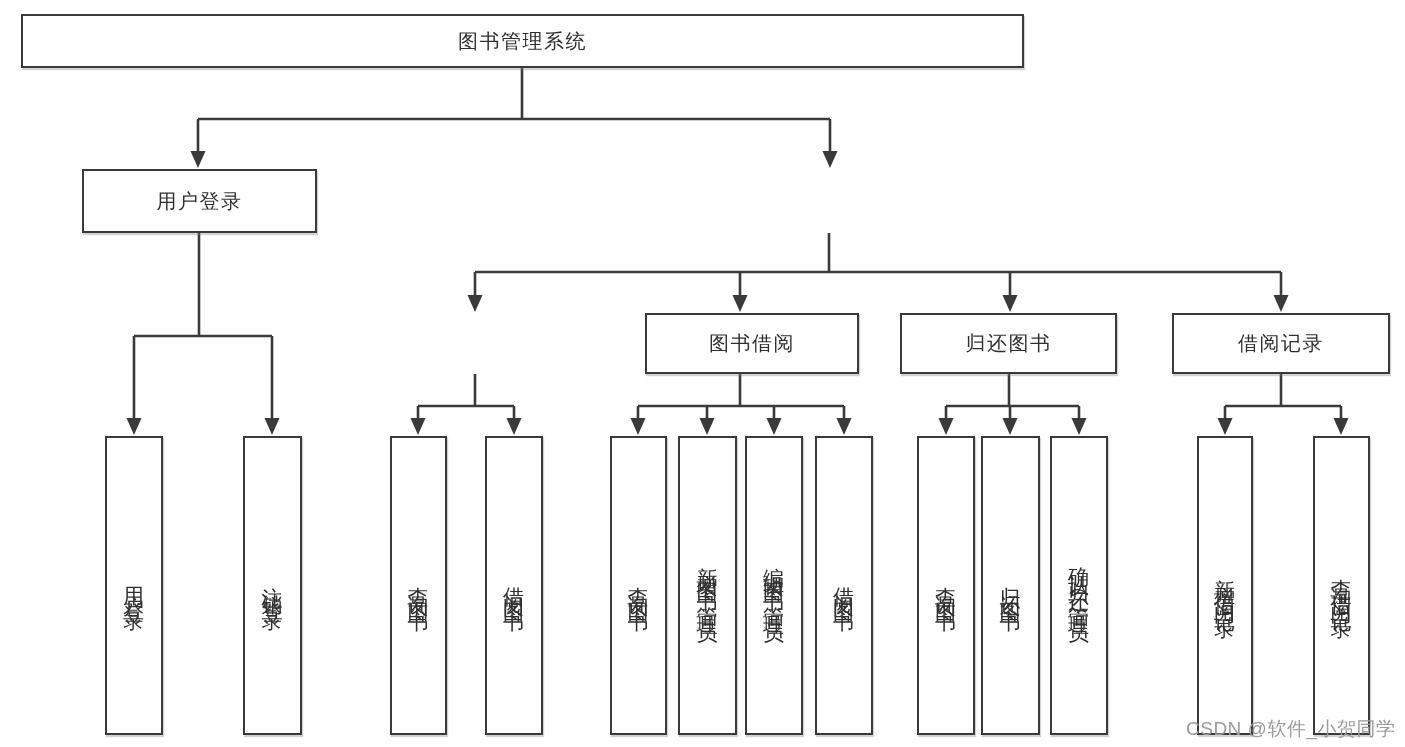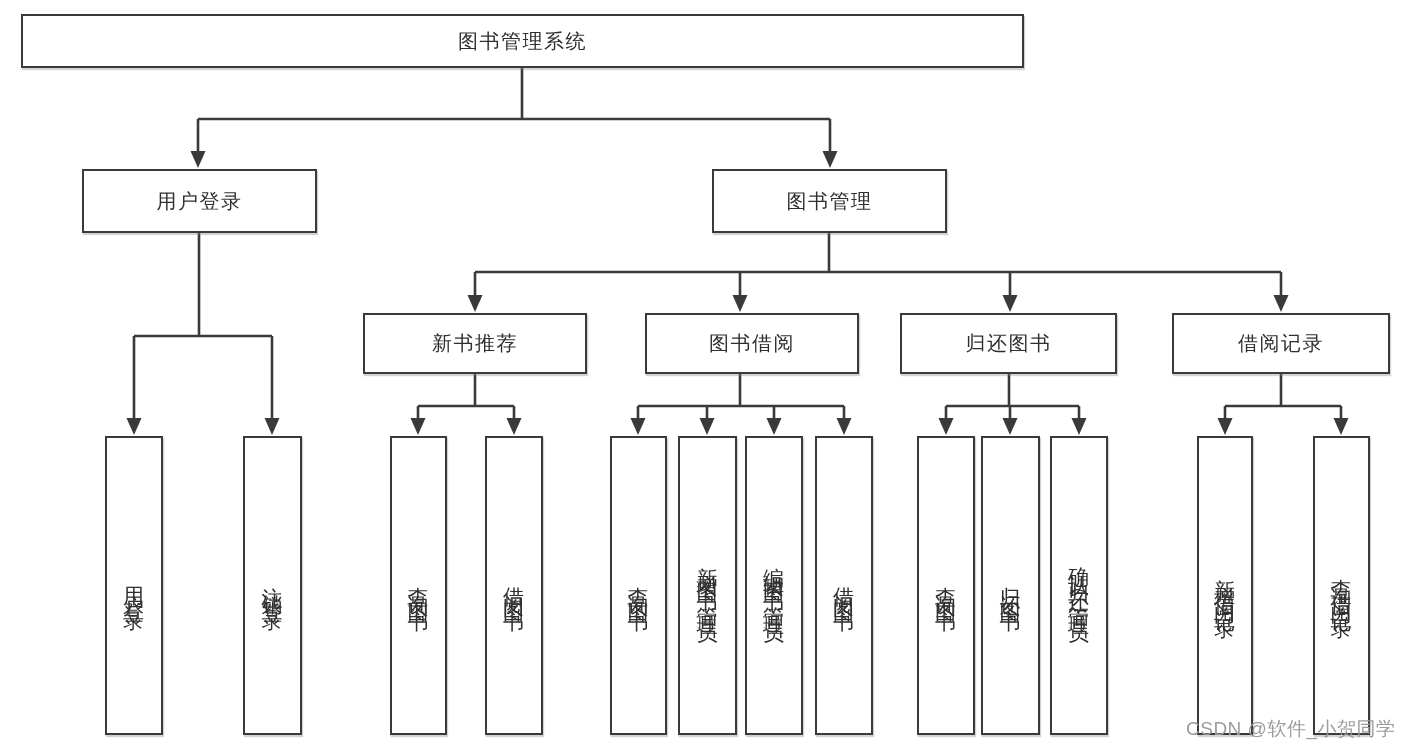--- a/index.html
+++ b/index.html
@@ -102,27 +102,21 @@
     </g>
   </svg>
 
   <div class="box" style="left:21px;top:14px;width:1003px;height:54px">
     <span class="h-label">图书管理系统</span>
   </div>
 
   <div class="box" style="left:82px;top:169px;width:235px;height:64px">
     <span class="h-label">用户登录</span>
   </div>
-  <div class="box" style="left:712px;top:169px;width:235px;height:64px">
-    <span class="h-label">图书管理</span>
-  </div>
 
-  <div class="box" style="left:363px;top:313px;width:224px;height:61px">
-    <span class="h-label">新书推荐</span>
-  </div>
   <div class="box" style="left:645px;top:313px;width:214px;height:61px">
     <span class="h-label">图书借阅</span>
   </div>
   <div class="box" style="left:900px;top:313px;width:217px;height:61px">
     <span class="h-label">归还图书</span>
   </div>
   <div class="box" style="left:1172px;top:313px;width:218px;height:61px">
     <span class="h-label">借阅记录</span>
   </div>
 

